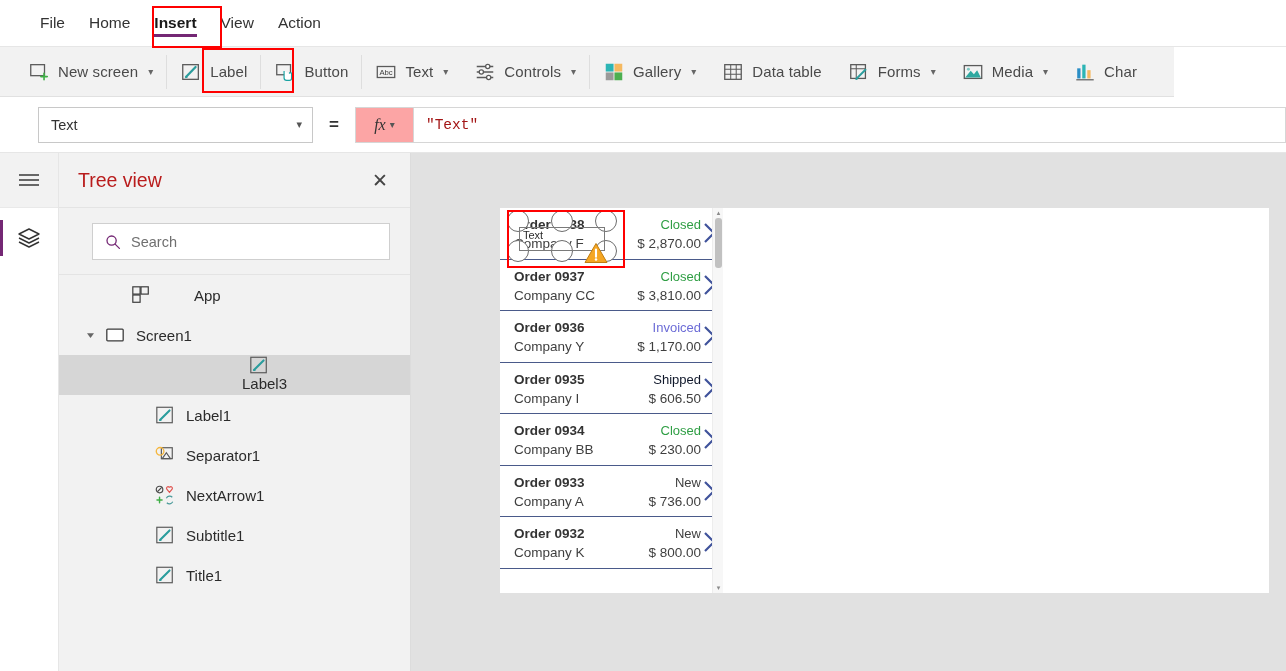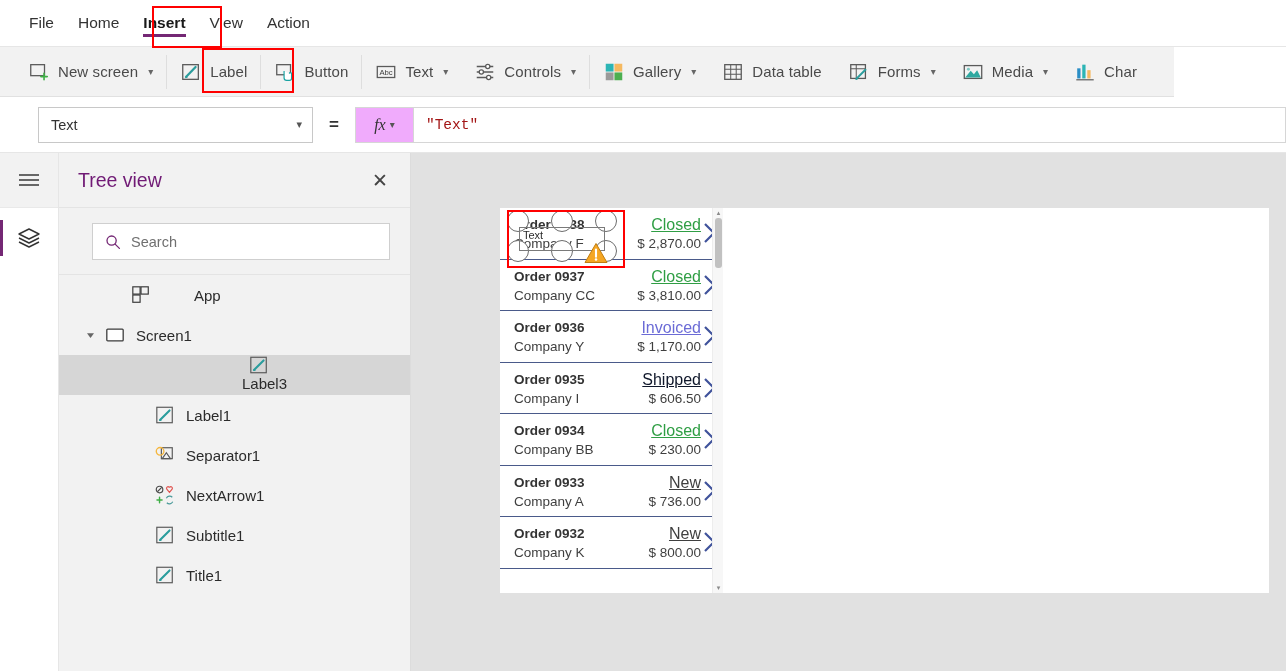--- a/index.html
+++ b/index.html
@@ -10,21 +10,21 @@
     overflow: hidden;
   }
   body { position: relative; }
 
   
   #menubar {
     position: absolute; left: 0; top: 0; width: 1286px; height: 47px;
     background: #ffffff;
     border-bottom: 1px solid #e6e6e6;
     display: flex; align-items: center;
-    padding-left: 17px;
+    padding-left: 28px;
   }
   .menu-item {
     font-size: 15.5px; color: #333333;
     padding: 0 12px; height: 46px; line-height: 46px;
     position: relative; cursor: default; white-space: nowrap;
   }
   .menu-item.active { font-weight: bold; color: #1a1a1a; }
   .menu-item.active::after {
     content: ""; position: absolute;
     left: 12px; right: 12px; bottom: 9px; height: 3px;
@@ -62,21 +62,21 @@
   #propsel {
     width: 275px; height: 36px;
     border: 1px solid #c8c8c8; background: #fff;
     display: flex; align-items: center; justify-content: space-between;
     padding: 0 10px 0 12px; font-size: 14.5px; color: #333;
   }
   #propsel .chev { font-size: 11px; color: #555; }
   #eq { font-size: 17px; color: #333; margin: 0 16px; font-weight: 600; }
   #fxbtn {
     height: 36px; min-width: 58px;
-    border: 1px solid #d6d6d6; border-right: none; background: #f0abfc;
+    border: 1px solid #d6d6d6; border-right: none; background: #fca5a5;
     display: flex; align-items: center; justify-content: center; gap: 4px;
     font-size: 16px; font-style: italic; color: #333;
     font-family: "Liberation Serif", serif;
   }
   #fxbtn .chev { font-size: 10px; font-style: normal; color: #555;
                  font-family: "Liberation Sans", sans-serif; }
   #fxinput {
     height: 36px; flex: 1; margin-right: 0;
     border: 1px solid #d6d6d6; background: #fff;
     display: flex; align-items: center; padding-left: 12px;
@@ -107,21 +107,21 @@
   
   #tree {
     position: absolute; left: 59px; top: 153px; width: 352px; height: 518px;
     background: #f2f2f2; border-right: 1px solid #dcdcdc;
   }
   #tree-head {
     height: 55px; display: flex; align-items: center;
     justify-content: space-between; padding: 0 22px 0 19px;
     border-bottom: 1px solid #e4e4e4;
   }
-  #tree-title { font-size: 19.5px; color: #701a75; }
+  #tree-title { font-size: 19.5px; color: #b91c1c; }
   #tree-close { font-size: 19px; color: #444; cursor: pointer; line-height: 1; }
   #searchwrap { padding: 15px 20px 14px 21px; border-bottom: 1px solid #e4e4e4; }
   #searchbox {
     height: 37px; background: #fff; border: 1px solid #cfcfcf;
     display: flex; align-items: center; gap: 10px; padding: 0 12px; margin-left: 12px;
   }
   #searchbox .ph { font-size: 14.5px; color: #707070; }
   .tnode {
     display: flex; align-items: center; height: 40px;
     font-size: 15px; color: #2b2b2b; cursor: default;
@@ -155,21 +155,21 @@
     position: relative; height: 51.5px;
     border-bottom: 1px solid #4a5a8a; background: #fff;
     padding: 7px 0 0 0;
   }
   .grow .l1, .grow .l2 {
     display: flex; justify-content: space-between;
     padding: 0 22px 0 14px; line-height: 19px;
   }
   .grow .ordno { font-size: 13.5px; font-weight: bold; color: #333; }
   .grow .comp  { font-size: 13.5px; color: #3f3f3f; }
-  .grow .stat  { font-size: 16px; text-decoration: underline; }
+  .grow .stat  { font-size: 13px; }
   .grow .amt   { font-size: 13.5px; color: #3f3f3f; }
   .chev-next {
     position: absolute; right: 4px; top: 12px;
     width: 18px; height: 26px;
   }
   #gscroll {
     position: absolute; right: 0; top: 0; width: 11px; height: 385px;
     background: #f7f7f7; border-left: 1px solid #ededed;
   }
   #gthumb {

